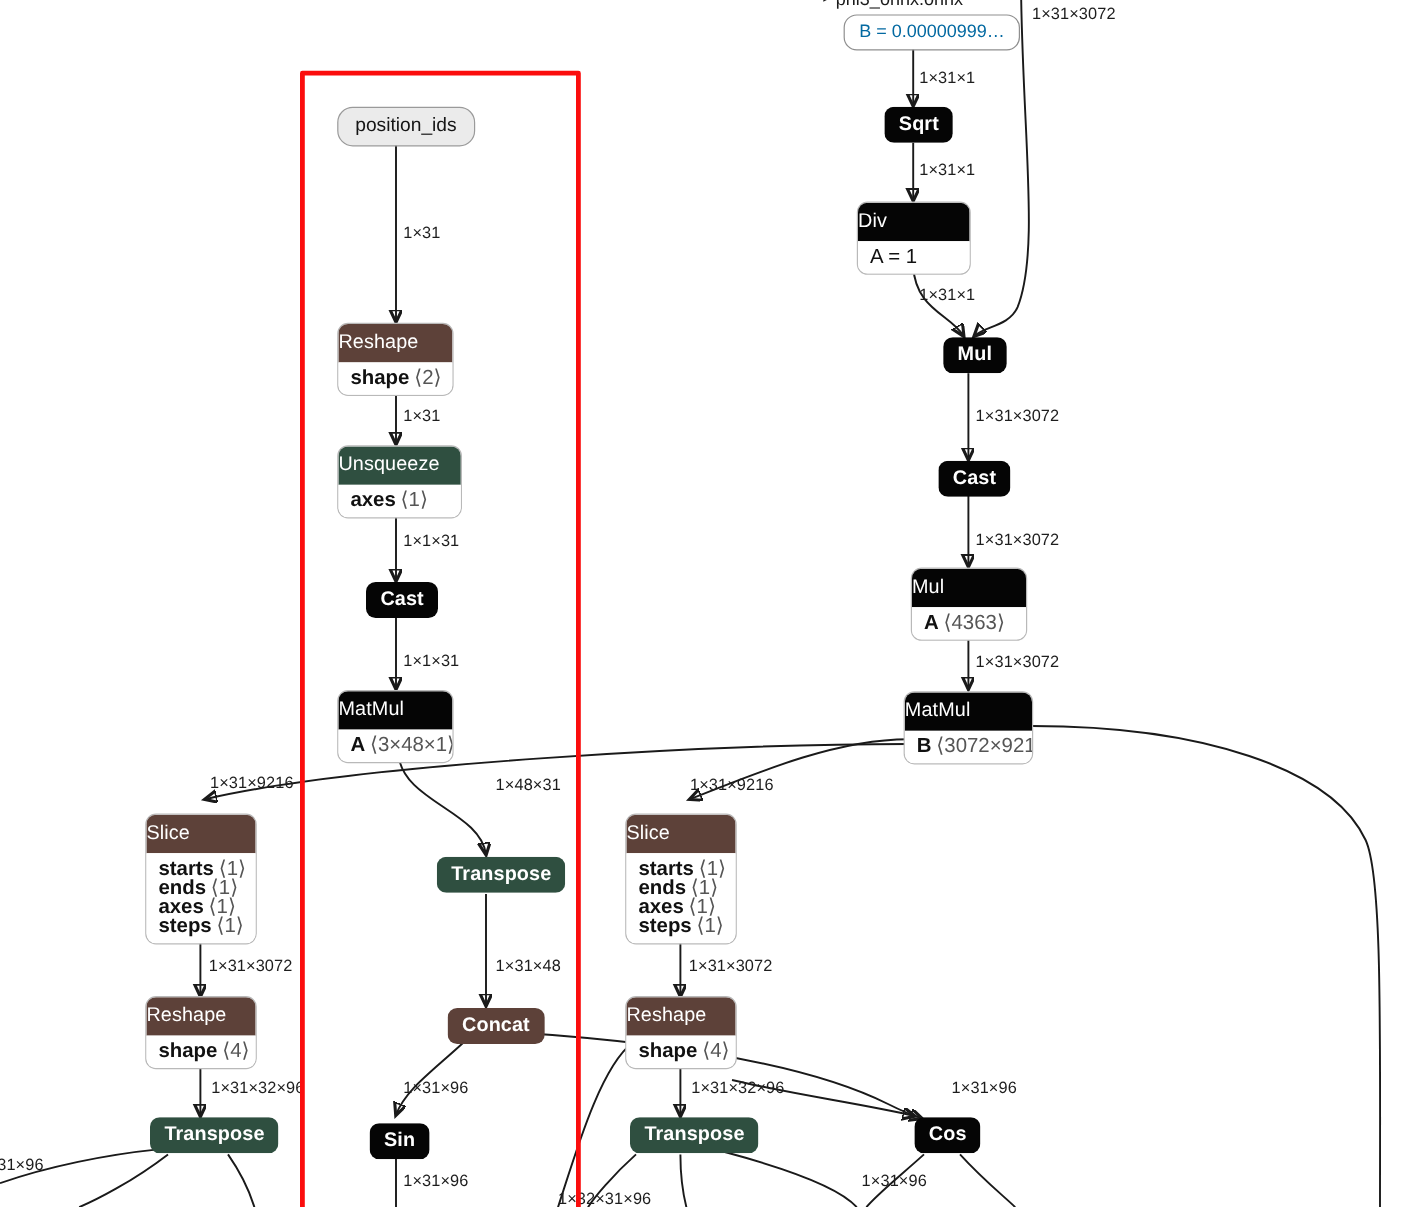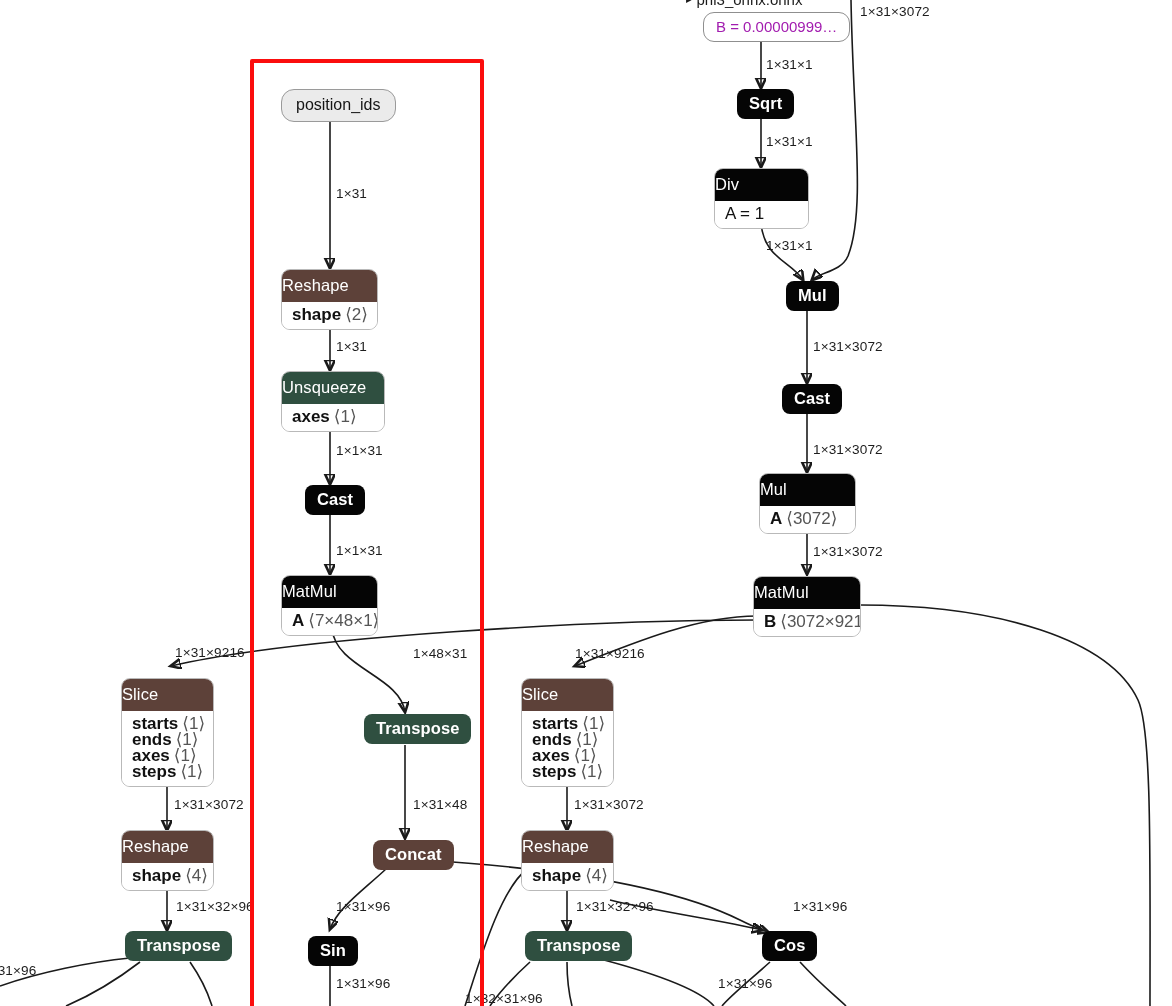--- a/index.html
+++ b/index.html
@@ -44,21 +44,21 @@
 
   
   .node.io{
     background:#ebebeb;border:1.6px solid #9a9a9a;border-radius:13px;
     font-size:16px;color:#151515;padding:7px 14px 8px 14px;white-space:nowrap;
     line-height:1;
   }
   
   .node.valuepill{
     background:#ffffff;border:1.6px solid #8f8f8f;border-radius:11px;
-    font-size:15px;color:#a21caf;padding:6px 12px 7px 12px;white-space:nowrap;
+    font-size:15px;color:#0369a1;padding:6px 12px 7px 12px;white-space:nowrap;
     line-height:1;
   }
 
   
   .elabel{
     position:absolute;font-size:13.6px;color:#1d1d1d;white-space:nowrap;
     line-height:1;letter-spacing:.1px;
   }
 
   
@@ -174,21 +174,21 @@
     </div>
   </div>
 
   <div class="node simple c-black" style="left:305px;top:485px">
     <div class="hdr">Cast</div>
   </div>
 
   <div class="node card c-black" style="left:281px;top:575px;width:97px">
     <div class="hdr">MatMul</div>
     <div class="body">
-      <span class="k">A</span><span class="v">⟨7×48×1⟩</span>
+      <span class="k">A</span><span class="v">⟨3×48×1⟩</span>
     </div>
   </div>
 
   <div class="node simple c-green" style="left:364px;top:714px">
     <div class="hdr">Transpose</div>
   </div>
 
   <div class="node simple c-brown" style="left:373px;top:840px">
     <div class="hdr">Concat</div>
   </div>
@@ -214,21 +214,21 @@
     <div class="hdr">Mul</div>
   </div>
 
   <div class="node simple c-black" style="left:782px;top:384px">
     <div class="hdr">Cast</div>
   </div>
 
   <div class="node card c-black" style="left:759px;top:473px;width:97px">
     <div class="hdr">Mul</div>
     <div class="body">
-      <span class="k">A</span><span class="v">⟨3072⟩</span>
+      <span class="k">A</span><span class="v">⟨4363⟩</span>
     </div>
   </div>
 
   <div class="node card c-black" style="left:753px;top:576px;width:108px">
     <div class="hdr">MatMul</div>
     <div class="body">
       <span class="k">B</span><span class="v">⟨3072×9216⟩</span>
     </div>
   </div>
 

